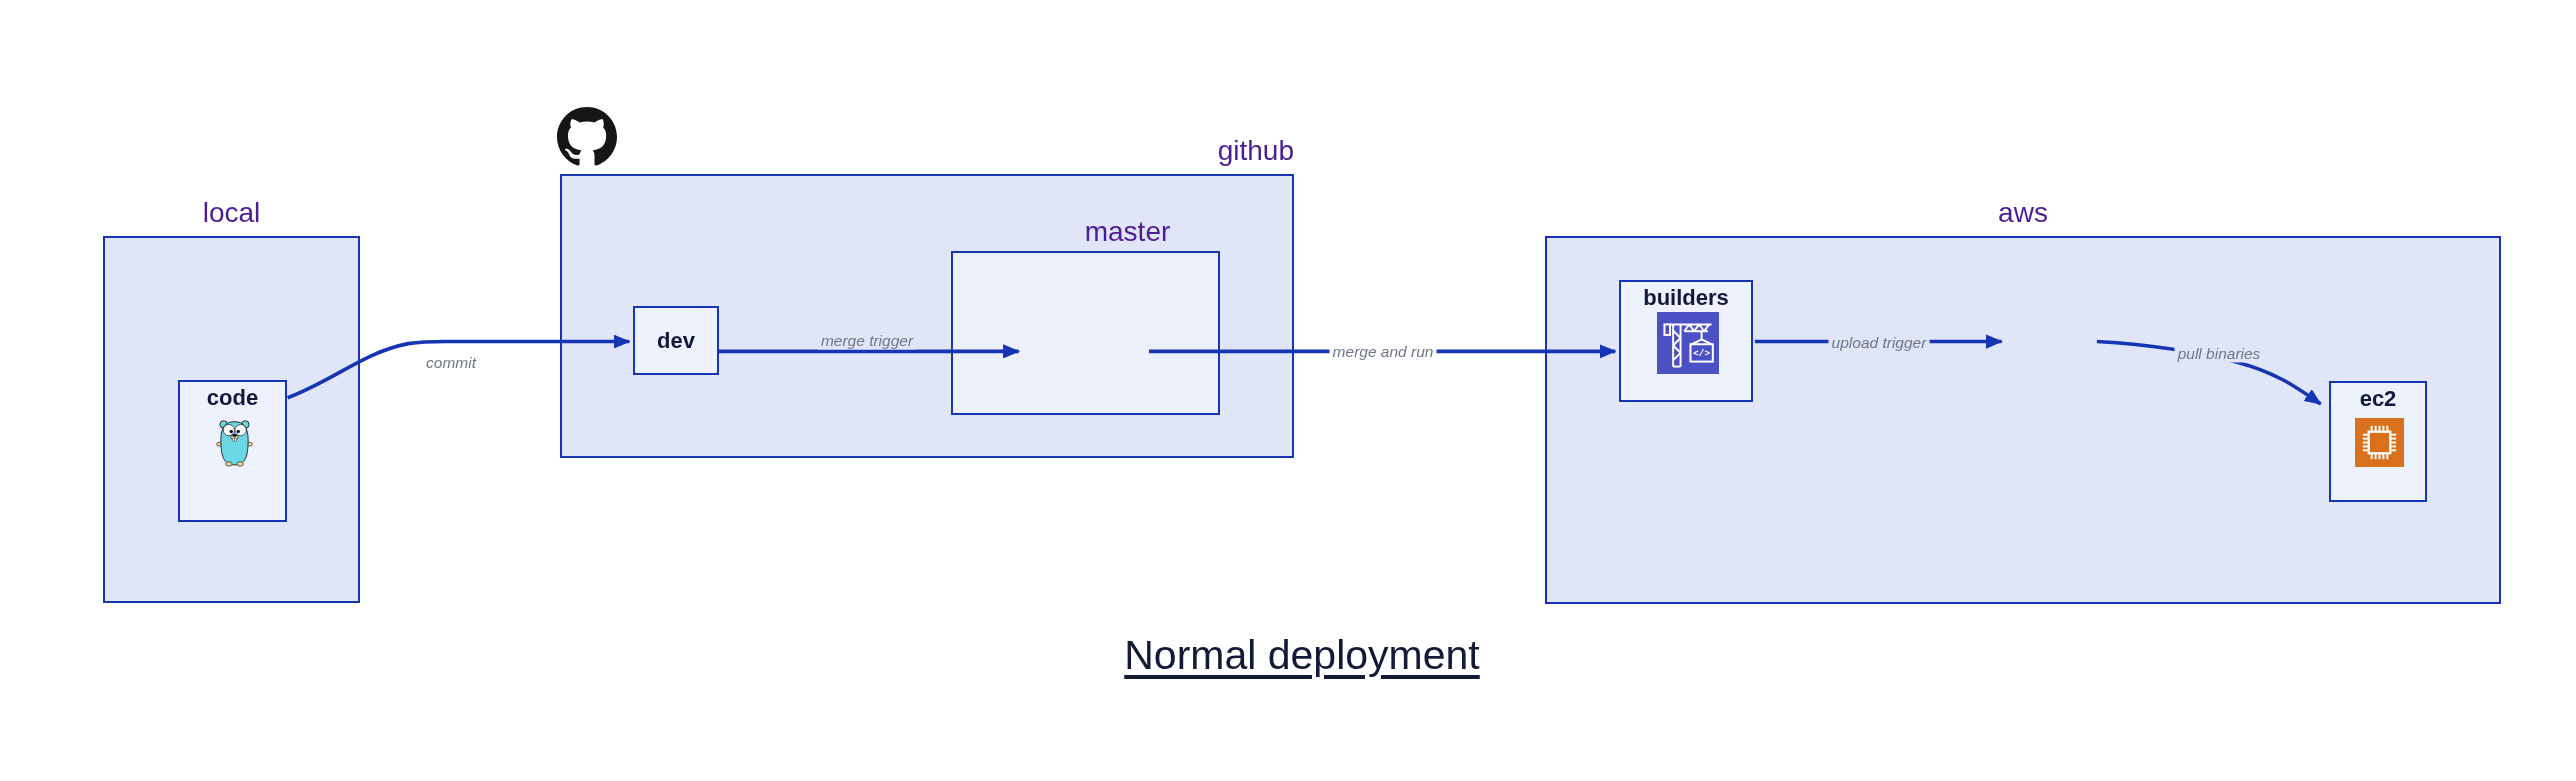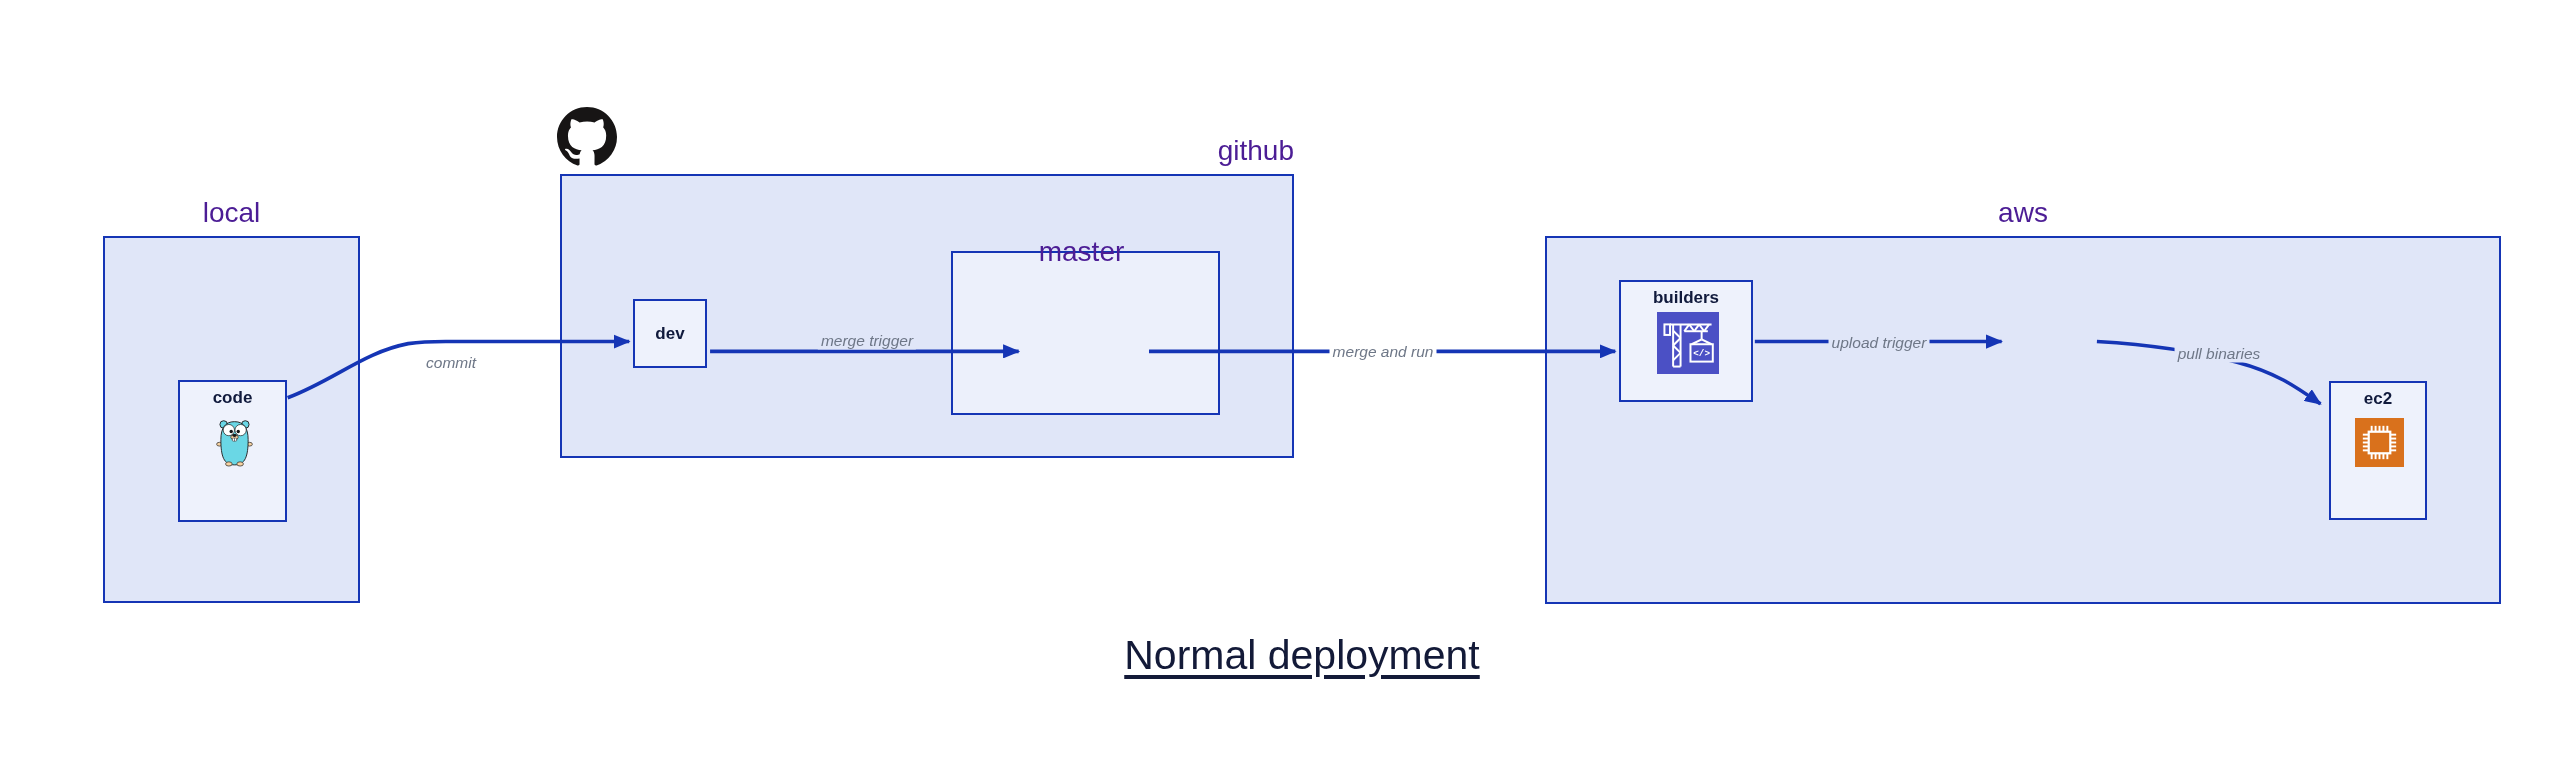--- a/index.html
+++ b/index.html
@@ -24,41 +24,41 @@
 
   .container-label{
     position:absolute;
     color:#4c1d95;
     font-size:28px;
     line-height:31px;
     text-align:center;
   }
   #label-local  {left:103px; top:197px; width:257px;}
   #label-github {left:560px;top:135px; width:734px; text-align:right;}
-  #label-master {left:947px;top:216px; width:269px;margin-top:20px;}
+  #label-master {left:993px;top:216px; width:269px;}
   #label-aws    {left:1545px;top:197px; width:956px;}
 
   
   .node-box{
     position:absolute;
     background:#eef2fc;
     border:2.1px solid #1535b5;
     box-sizing:border-box;
     text-align:center;
   }
   #node-code      {left:178px; top:380px; width:109px; height:142px;}
-  #node-dev       {left:633px;top:299px; width:74px; height:69px;}
+  #node-dev       {left:633px;top:306px; width:86px; height:69px;}
   #node-workflows {left:1023px;top:325px; width:125px; height:69px;}
   #node-builders  {left:1619px;top:280px; width:134px; height:122px;}
   #node-s3        {left:2006px;top:280px; width:90px; height:121px;}
-  #node-ec2       {left:2329px;top:381px; width:98px; height:139px;}
+  #node-ec2       {left:2329px;top:381px; width:98px; height:121px;}
 
   .node-label{
     color:#101a3c;
-    font-size:17px;
+    font-size:22px;
     font-weight:700;
     line-height:19.6px;
     margin-top:6.2px;
   }
   .node-label.center{
     position:absolute;left:0;right:0;top:50%;
     transform:translateY(-50%);
     margin-top:0;
   }
   .node-icon{position:absolute;}

